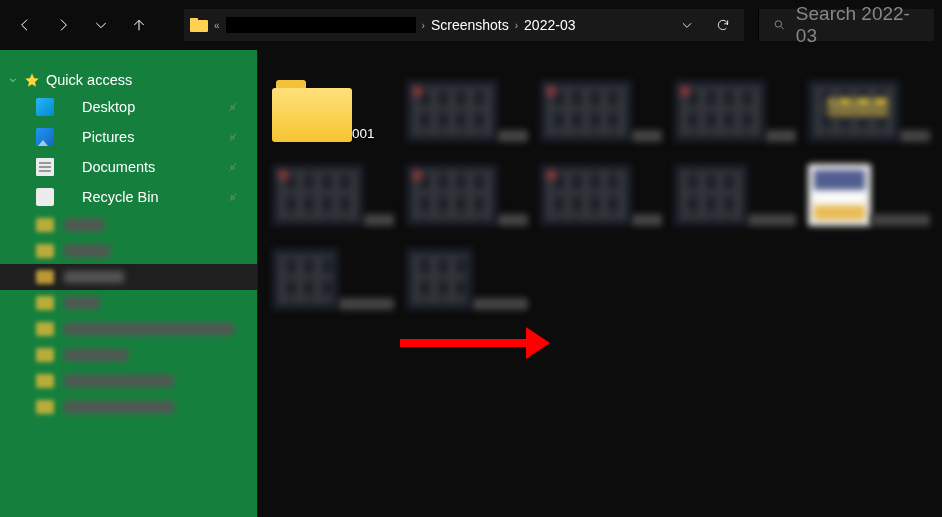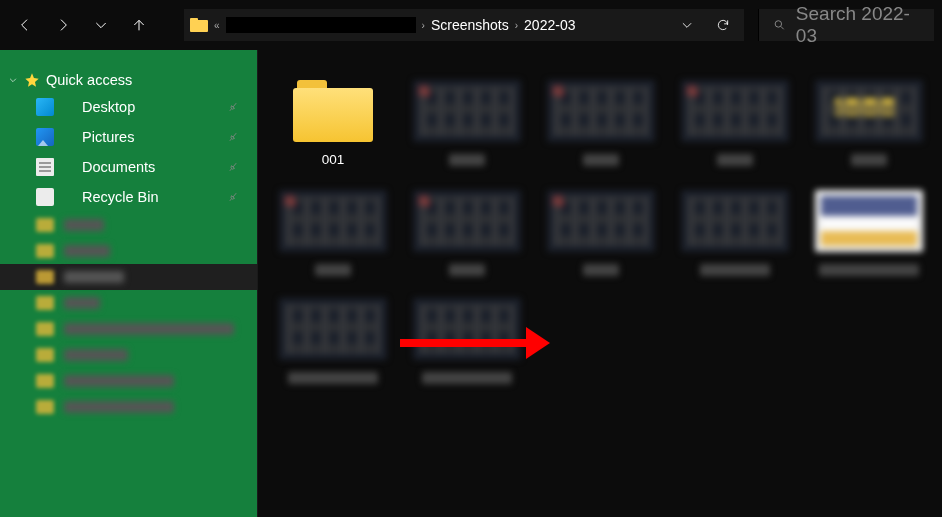--- a/index.html
+++ b/index.html
@@ -34,21 +34,21 @@
 .ico.doc { background:#ececec; border-radius:1px; position:relative; }
 .ico.doc::after{content:"";position:absolute;top:4px;left:3px;right:3px;height:2px;box-shadow:0 4px 0 #999,0 8px 0 #999;background:#999;}
 .ico.pic { background:linear-gradient(135deg,#2196f3,#1565c0); border-radius:2px; position:relative; overflow:hidden; }
 .ico.pic::after{content:"";position:absolute;bottom:0;left:2px;width:0;height:0;border-left:5px solid transparent;border-right:5px solid transparent;border-bottom:6px solid #fff9;}
 .ico.bin { background:#ececec; border-radius:2px; position:relative; }
 .blur-row { display:flex; align-items:center; gap:10px; padding:6px 0 6px 36px; }
 .blur-fold { width:18px; height:14px; background:#e3b83a; border-radius:2px; filter:blur(2px); opacity:.8; }
 .blur-text { height:12px; background:#555; border-radius:2px; filter:blur(3px); }
 .main { flex:1; overflow:auto; padding:20px 10px; }
 .grid { display:grid; grid-template-columns:repeat(5,130px); gap:6px 4px; }
-.cell { width:130px; display:flex; flex-direction:column; align-items:center; padding:6px 4px; cursor:pointer; }
+.cell { width:130px; display:flex; flex-direction:row; align-items:flex-end; padding:6px 4px; cursor:pointer; }
 .cell.sel { border:1px solid #5ea8e8; background:rgba(70,130,200,.15); }
 .big-folder { width:80px; height:62px; position:relative; margin-top:4px; }
 .big-folder::before{content:"";position:absolute;top:0;left:4px;width:30px;height:12px;background:#f3c13a;border-radius:3px 3px 0 0;}
 .big-folder::after{content:"";position:absolute;top:8px;left:0;width:80px;height:54px;background:linear-gradient(180deg,#ffe07a,#f6c431);border-radius:3px;}
 .label { font-size:13.5px; text-align:center; margin-top:10px; line-height:1.2; max-width:124px; word-wrap:break-word; }
 .thumb-blur { width:108px; height:62px; background:#1a1f2a; border-radius:2px; filter:blur(3px); position:relative; overflow:hidden; margin-top:4px;}
 .thumb-blur::after{content:"";position:absolute;inset:6px;background:repeating-linear-gradient(90deg,#444 0 8px,transparent 8px 18px),repeating-linear-gradient(0deg,#3a3a3a 0 10px,transparent 10px 22px);opacity:.6;}
 .thumb-blur.v2::before{content:"";position:absolute;top:18px;left:20px;width:60px;height:18px;background:#e0c040;filter:blur(1px);}
 .thumb-blur.v3{background:#eaeaea;}
 .thumb-blur.v3::after{background:linear-gradient(180deg,#2a3a7a 0 40%,#fff 40% 70%,#e8b030 70%);opacity:.8;}

